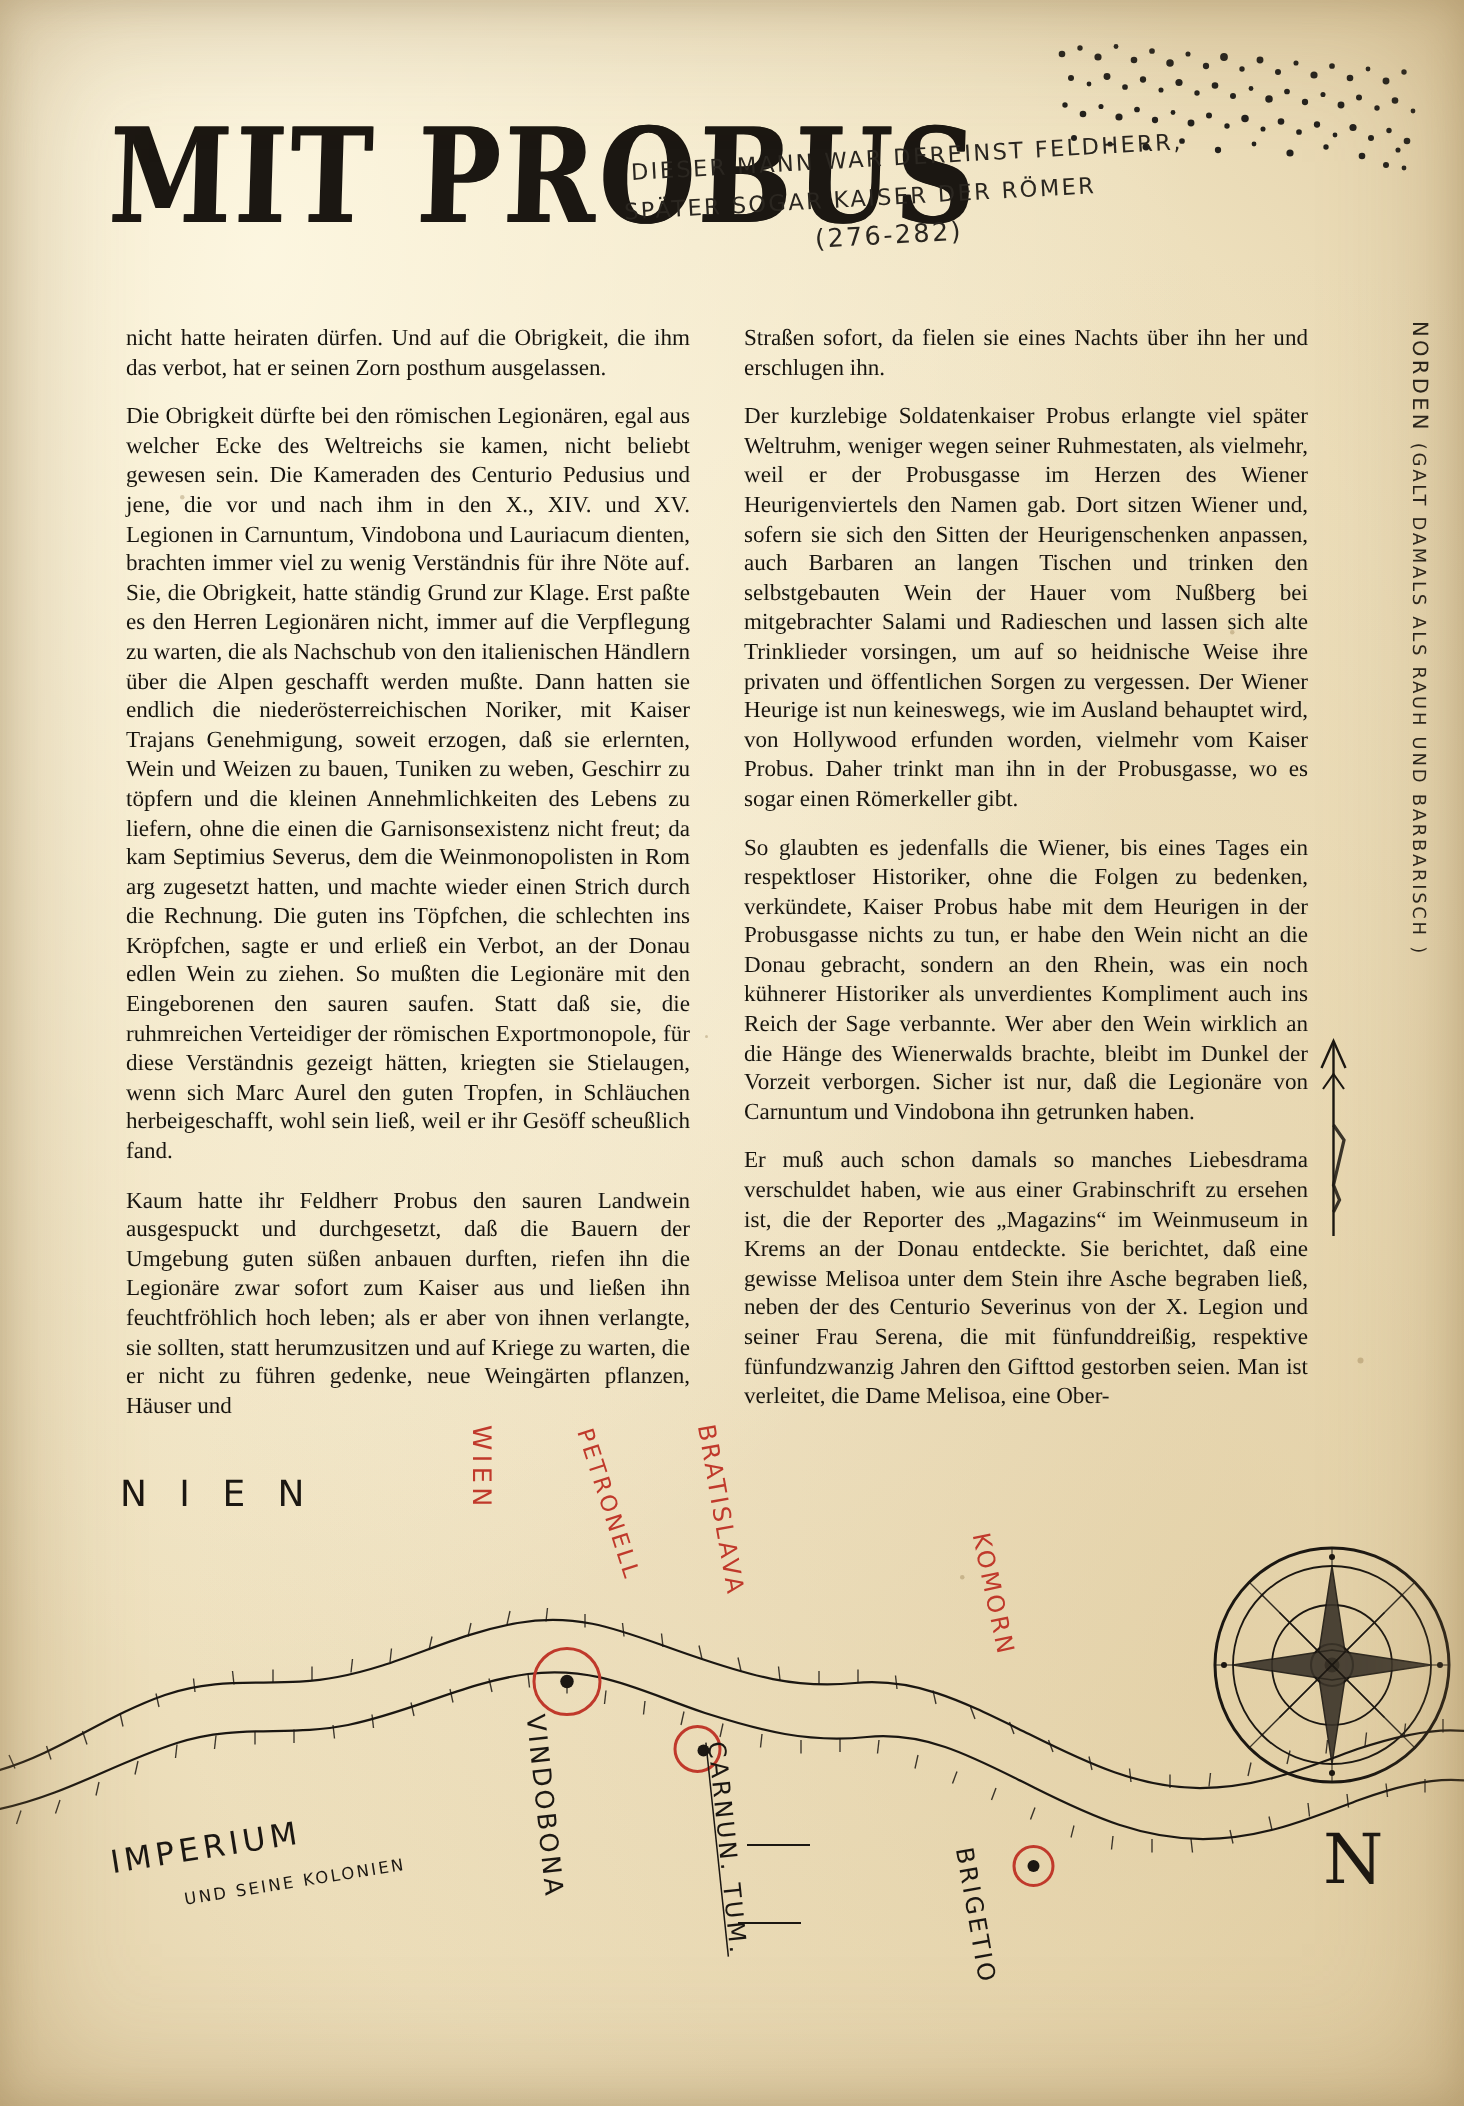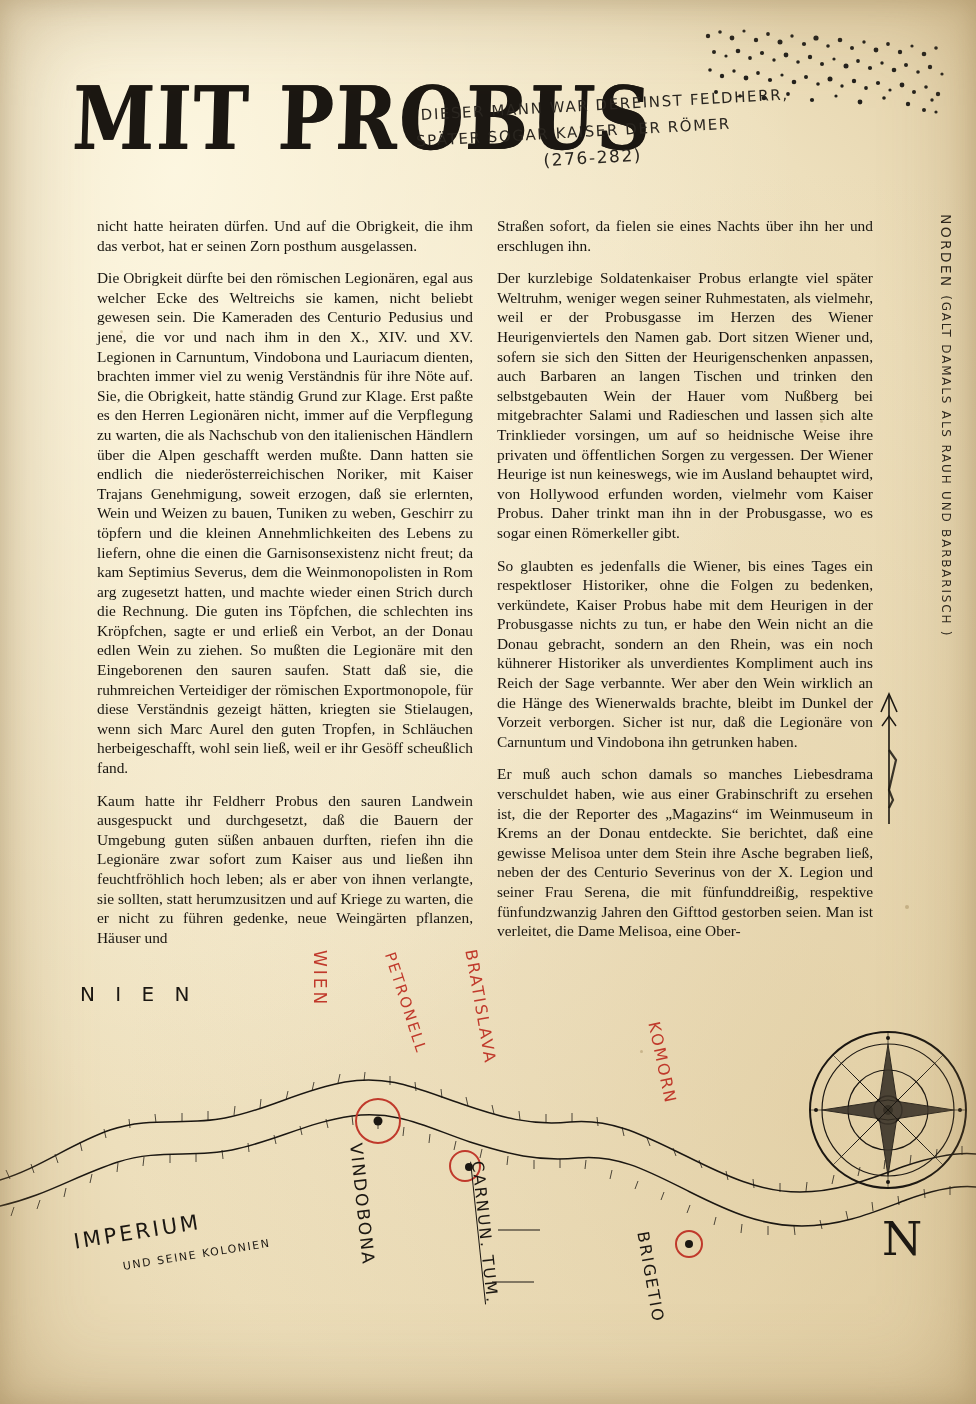--- a/index.html
+++ b/index.html
@@ -70,25 +70,25 @@
     line-height: 26px;
     transform: rotate(-3.2deg);
     transform-origin: left top;
   }
   .subtitle .l2 { display: block; margin-left: -6px; }
   .subtitle .l3 { display: block; margin-left: 120px; font-size: 17px; }
 
   
   .columns {
     position: absolute;
-    left: 97px;
+    left: 84px;
     top: 216px;
     width: 790px;
     display: flex;
-    gap: 24px;
+    gap: 36px;
   }
   .col {
     width: 376px;
     font-size: 15.4px;
     line-height: 19.6px;
     color: #17140f;
     text-align: justify;
     hyphens: auto;
   }
   .col p { margin: 0 0 13px 0; }
@@ -130,21 +130,21 @@
 
   .map-label {
     position: absolute;
     font-family: "DejaVu Sans", sans-serif;
     color: #1b1712;
     letter-spacing: 2px;
     white-space: nowrap;
   }
   .red { color: #c0392b; }
 
-  .lbl-nien     { left: 80px;  top: 52px;  font-size: 20px; letter-spacing: 7px; }
+  .lbl-nien     { left: 80px;  top: 52px;  font-size: 24px; letter-spacing: 7px; }
   .lbl-wien     { left: 330px; top: 20px;  font-size: 17px; letter-spacing: 3px; transform: rotate(90deg); transform-origin: left top; }
   .lbl-petro    { left: 398px; top: 20px;  font-size: 15px; letter-spacing: 2px; transform: rotate(72deg); transform-origin: left top; }
   .lbl-brat     { left: 480px; top: 18px;  font-size: 16px; letter-spacing: 2px; transform: rotate(80deg); transform-origin: left top; }
   .lbl-komorn   { left: 663px; top: 90px;  font-size: 16px; letter-spacing: 2px; transform: rotate(78deg); transform-origin: left top; }
   .lbl-vindo    { left: 366px; top: 212px; font-size: 17px; letter-spacing: 2px; transform: rotate(84deg); transform-origin: left top; }
   .lbl-carn     { left: 487px; top: 230px; font-size: 16px; letter-spacing: 2px; transform: rotate(84deg); transform-origin: left top; text-decoration: underline; }
   .lbl-brig     { left: 652px; top: 300px; font-size: 16px; letter-spacing: 2px; transform: rotate(80deg); transform-origin: left top; }
   .lbl-imp      { left: 72px;  top: 300px; font-size: 21px; letter-spacing: 3px; transform: rotate(-9deg); transform-origin: left top; }
   .lbl-imp2     { left: 122px; top: 330px; font-size: 11px; letter-spacing: 1.6px; transform: rotate(-9deg); transform-origin: left top; }
   .lbl-n        { left: 882px; top: 282px; font-size: 46px; font-family: "DejaVu Serif", serif; }

